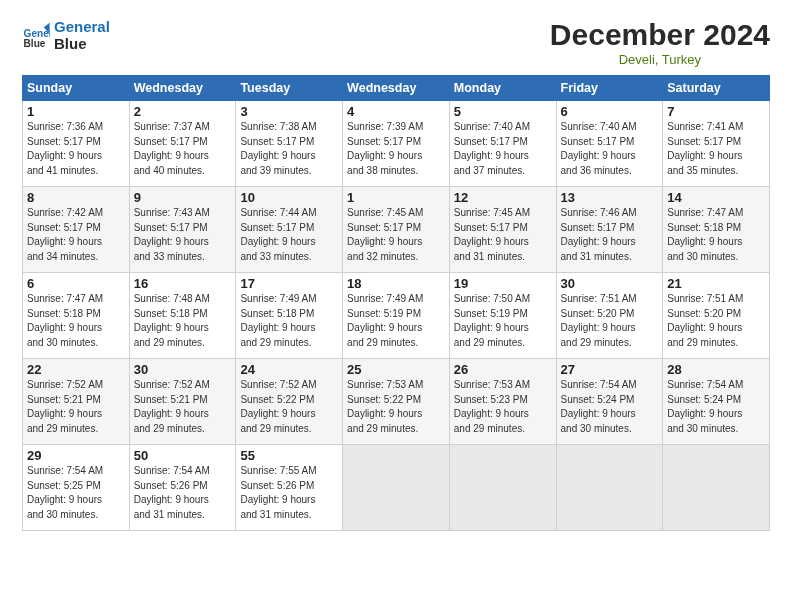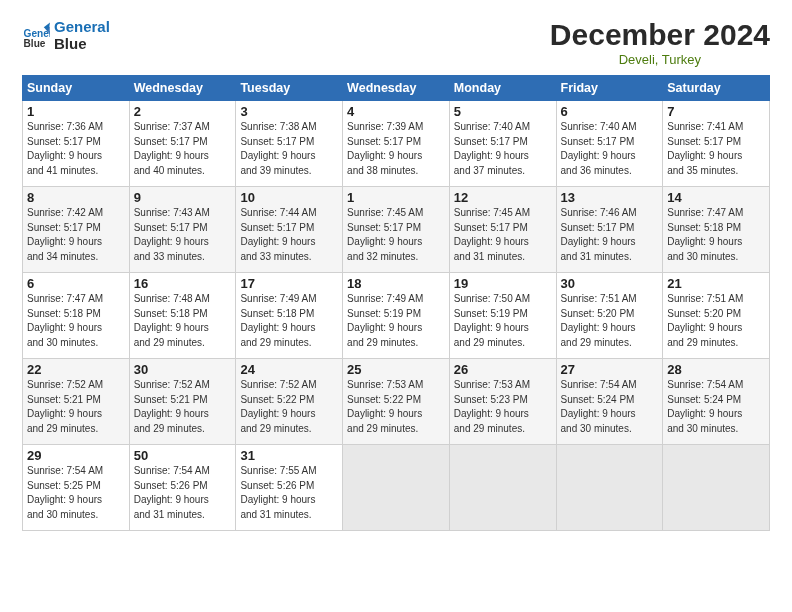--- a/index.html
+++ b/index.html
@@ -258,21 +258,21 @@
         <tr>
           <td>
             <span class="day-num">29</span>
             <div class="day-info">Sunrise: 7:54 AM<br>Sunset: 5:25 PM<br>Daylight: 9 hours<br>and 30 minutes.</div>
           </td>
           <td>
             <span class="day-num">50</span>
             <div class="day-info">Sunrise: 7:54 AM<br>Sunset: 5:26 PM<br>Daylight: 9 hours<br>and 31 minutes.</div>
           </td>
           <td>
-            <span class="day-num">31</span>
+            <span class="day-num">55</span>
             <div class="day-info">Sunrise: 7:55 AM<br>Sunset: 5:26 PM<br>Daylight: 9 hours<br>and 31 minutes.</div>
           </td>
           <td class="empty"></td>
           <td class="empty"></td>
           <td class="empty"></td>
           <td class="empty"></td>
         </tr>
       </tbody>
   </table>
 </div>

